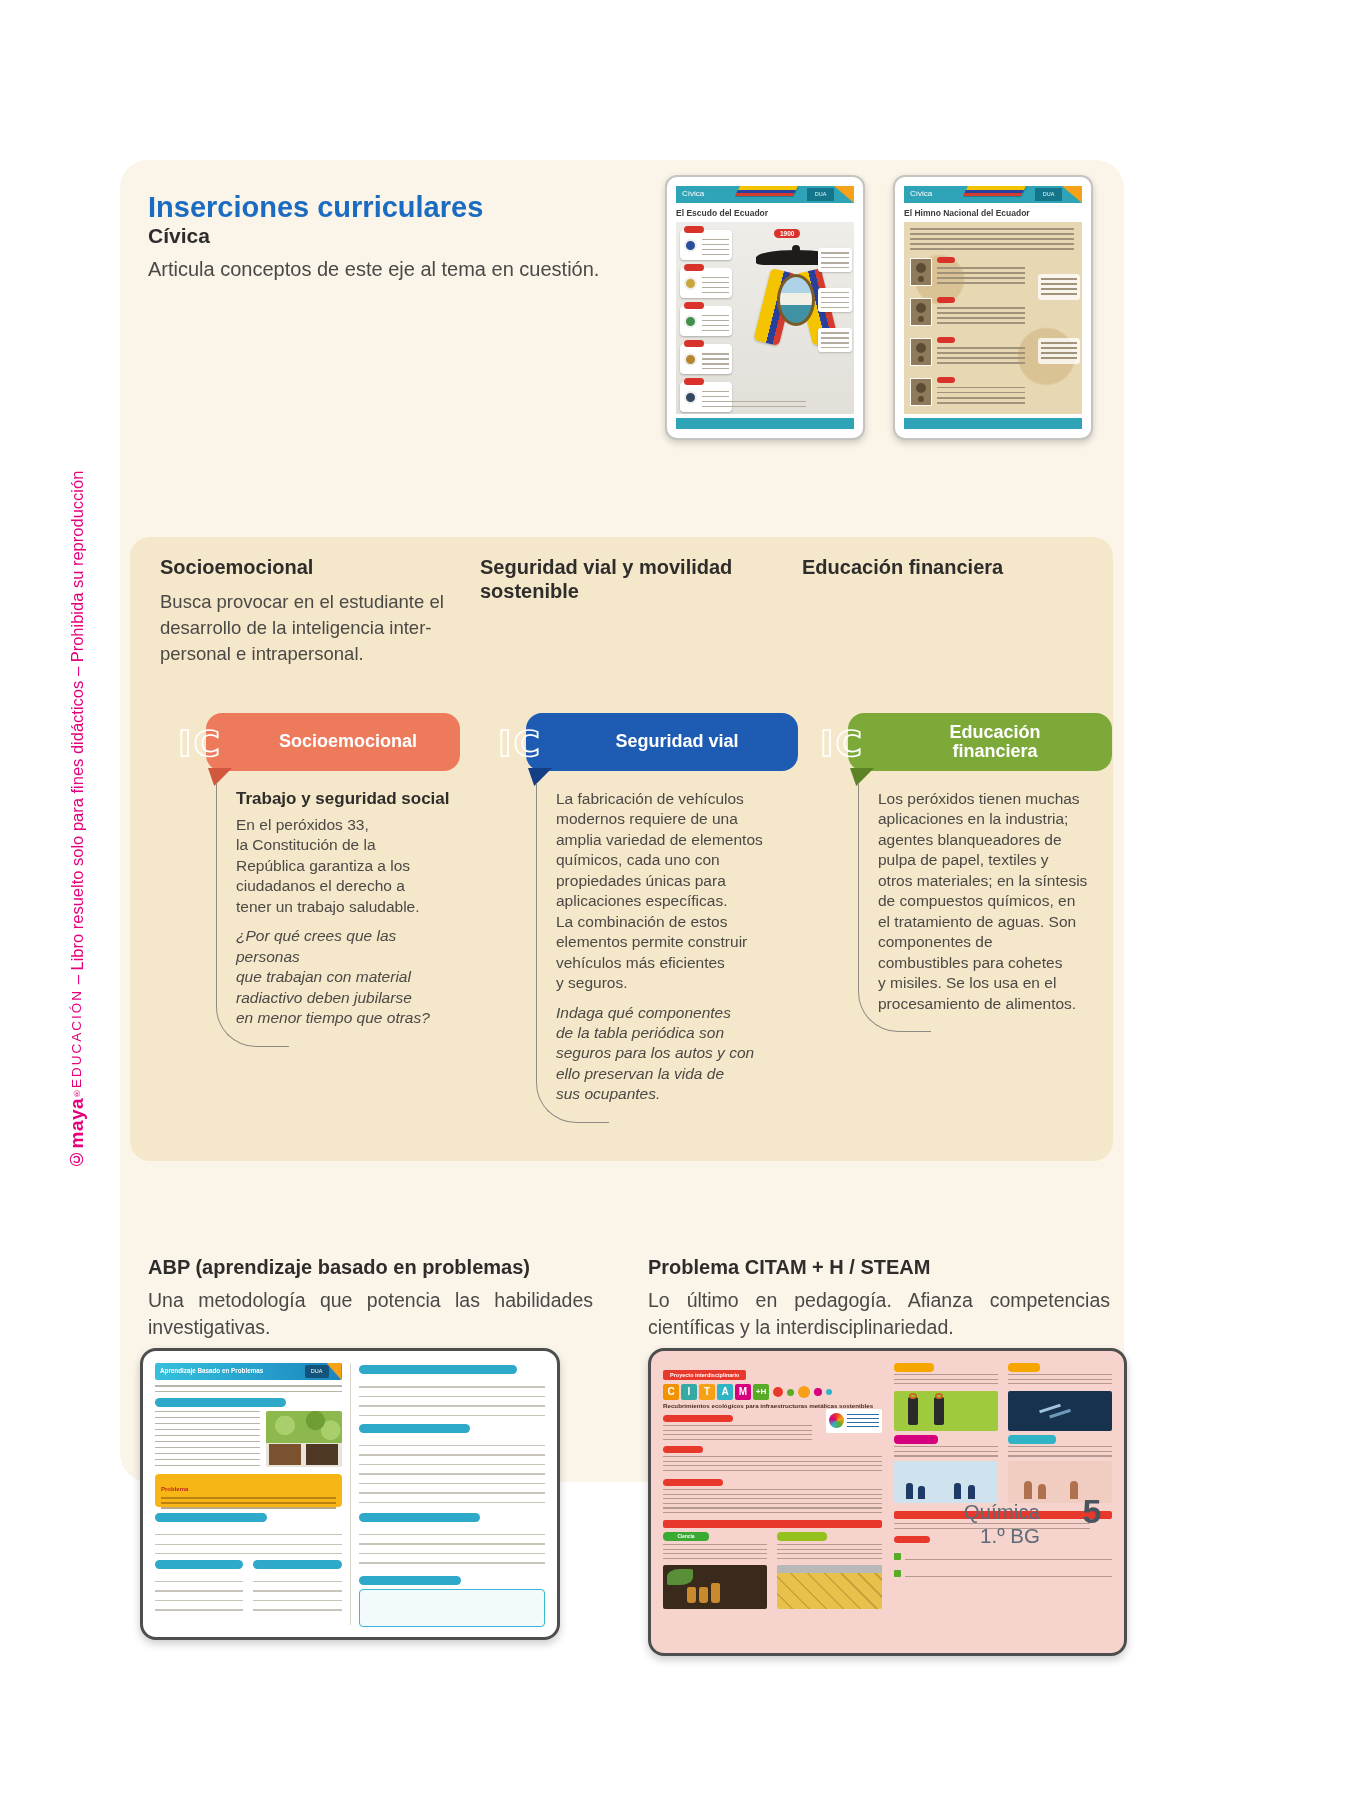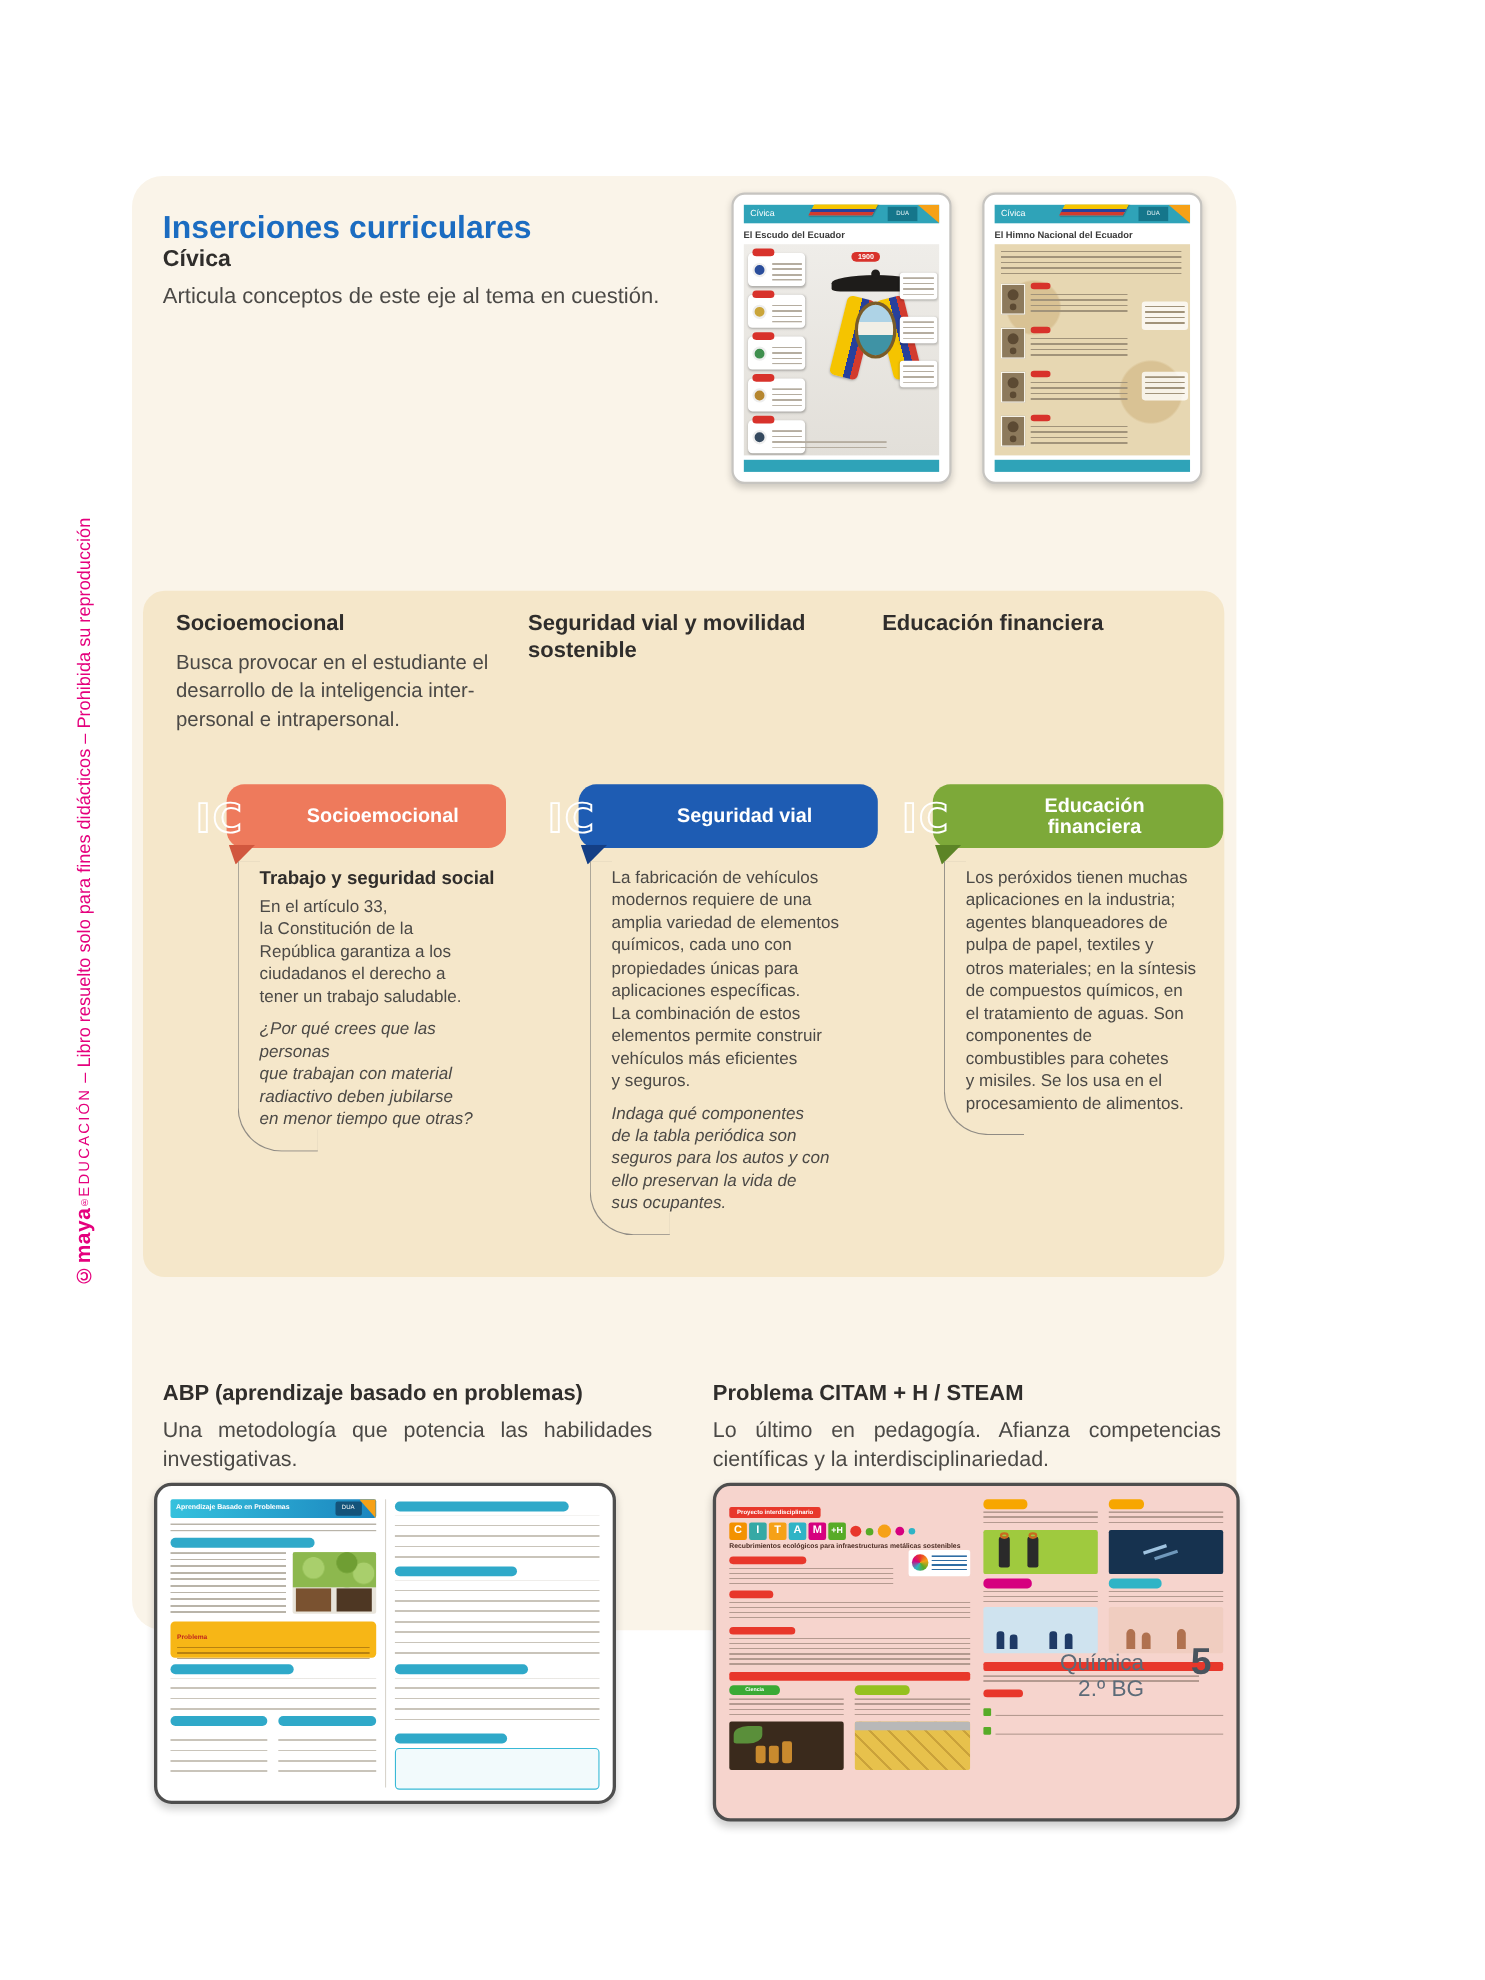--- a/index.html
+++ b/index.html
@@ -276,21 +276,21 @@
 personal e intrapersonal.</div>
     </div>
     <div class="bubble">
       <svg class="ic-logo" width="64" height="46" viewBox="0 0 64 46">
         <text x="2" y="36" font-family="DejaVu Sans, sans-serif" font-size="36" font-weight="bold" letter-spacing="2" fill="none" stroke="#ffffff" stroke-width="1.7">IC</text>
       </svg>
       <span class="bubble-label">Socioemocional</span>
     </div>
     <div class="quote-block">
       <div class="q-subheading">Trabajo y seguridad social</div>
-      <div class="q-body pre">En el artículo 33,
+      <div class="q-body pre">En el peróxidos 33,
 la Constitución de la
 República garantiza a los
 ciudadanos el derecho a
 tener un trabajo saludable.</div>
       <div class="q-question pre">¿Por qué crees que las personas
 que trabajan con material
 radiactivo deben jubilarse
 en menor tiempo que otras?</div>
     </div>
   </div>
@@ -494,17 +494,17 @@
         </div>
       <div class="list-row">
           <span class="g-square"></span>
           <span class="ln"></span>
         </div>
     </div>
   </div>
 
   <div class="footer-label">
     <div>Química</div>
-    <div>2.º BG</div>
+    <div>1.º BG</div>
   </div>
   <div class="page-number">5</div>
 
 </div>
 
 </body></html>

